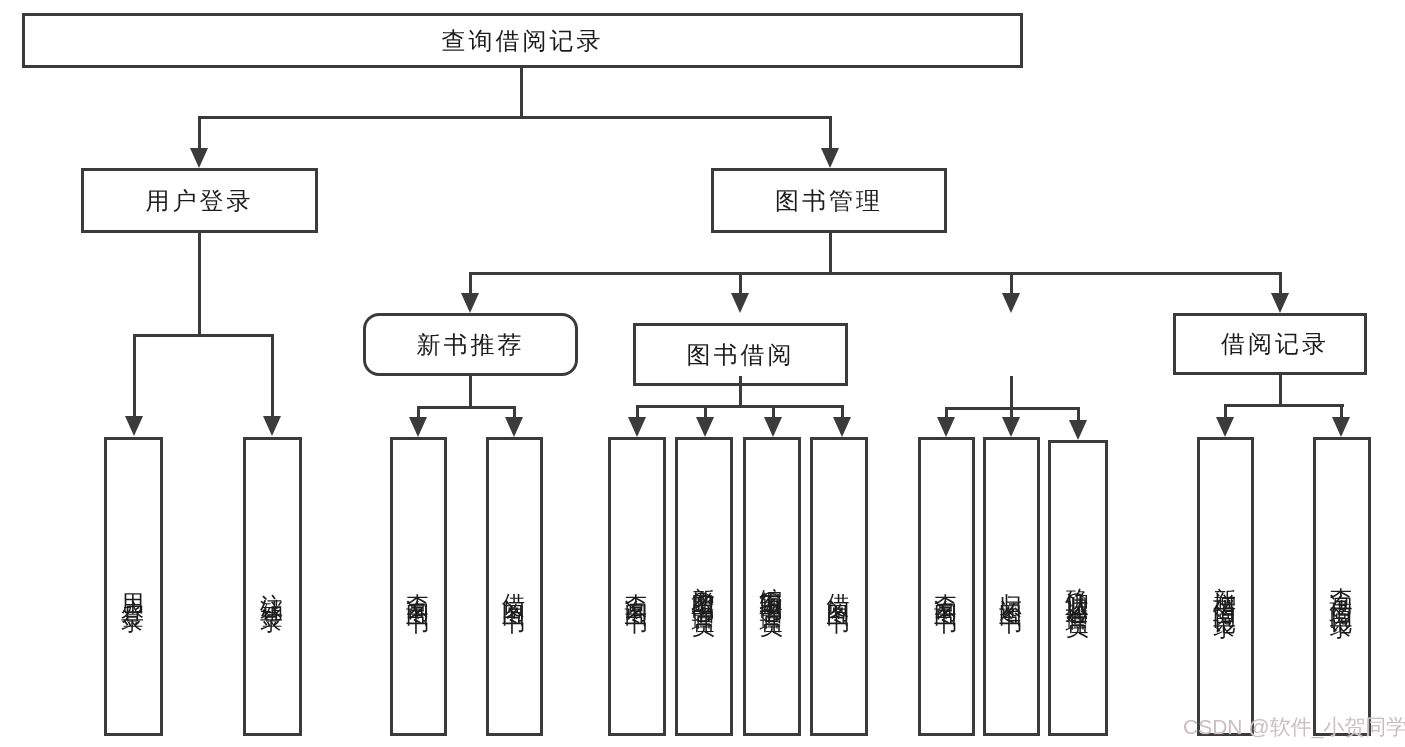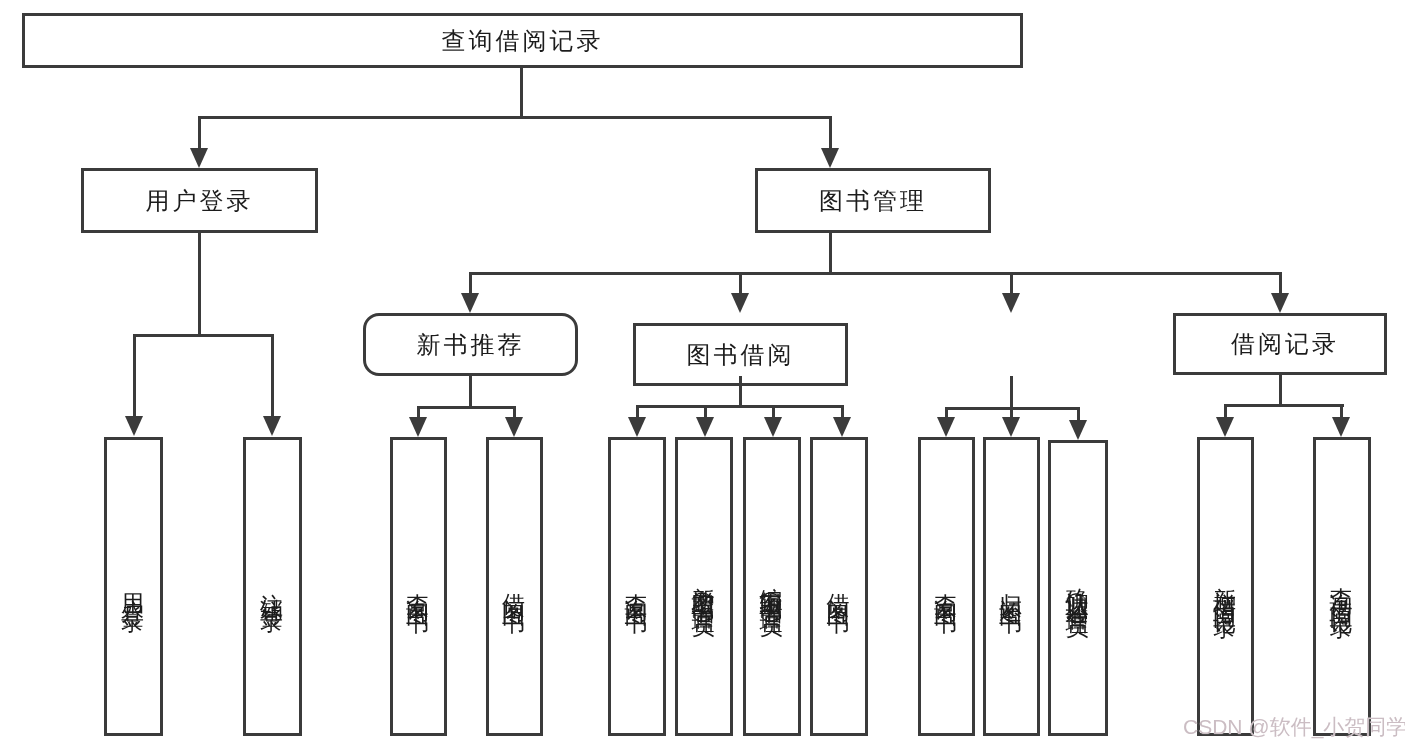--- a/index.html
+++ b/index.html
@@ -68,31 +68,31 @@
 
 <div id="canvas">
 
   <div class="box" style="left:22px; top:13px; width:1001px; height:55px;">
     <span class="hlabel">查询借阅记录</span>
   </div>
 
   <div class="box" style="left:81px; top:168px; width:237px; height:65px;">
     <span class="hlabel">用户登录</span>
   </div>
-  <div class="box" style="left:711px; top:168px; width:236px; height:65px;margin-left:44px;">
+  <div class="box" style="left:711px; top:168px; width:236px; height:65px;">
     <span class="hlabel">图书管理</span>
   </div>
 
   <div class="box" style="left:363px; top:313px; width:215px; height:63px;border-radius:16px;">
     <span class="hlabel">新书推荐</span>
   </div>
   <div class="box" style="left:633px; top:313px; width:215px; height:63px;margin-top:10px;">
     <span class="hlabel">图书借阅</span>
   </div>
-  <div class="box" style="left:1173px; top:313px; width:214px; height:62px;padding-left:10px;">
+  <div class="box" style="left:1173px; top:313px; width:194px; height:62px;padding-left:10px;">
     <span class="hlabel">借阅记录</span>
   </div>
 
   <div class="box" style="left:104px; top:437px; width:59px; height:299px;">
     <span class="vlabel">用户登录</span>
   </div>
   <div class="box" style="left:243px; top:437px; width:59px; height:299px;">
     <span class="vlabel">注销登录</span>
   </div>
 

